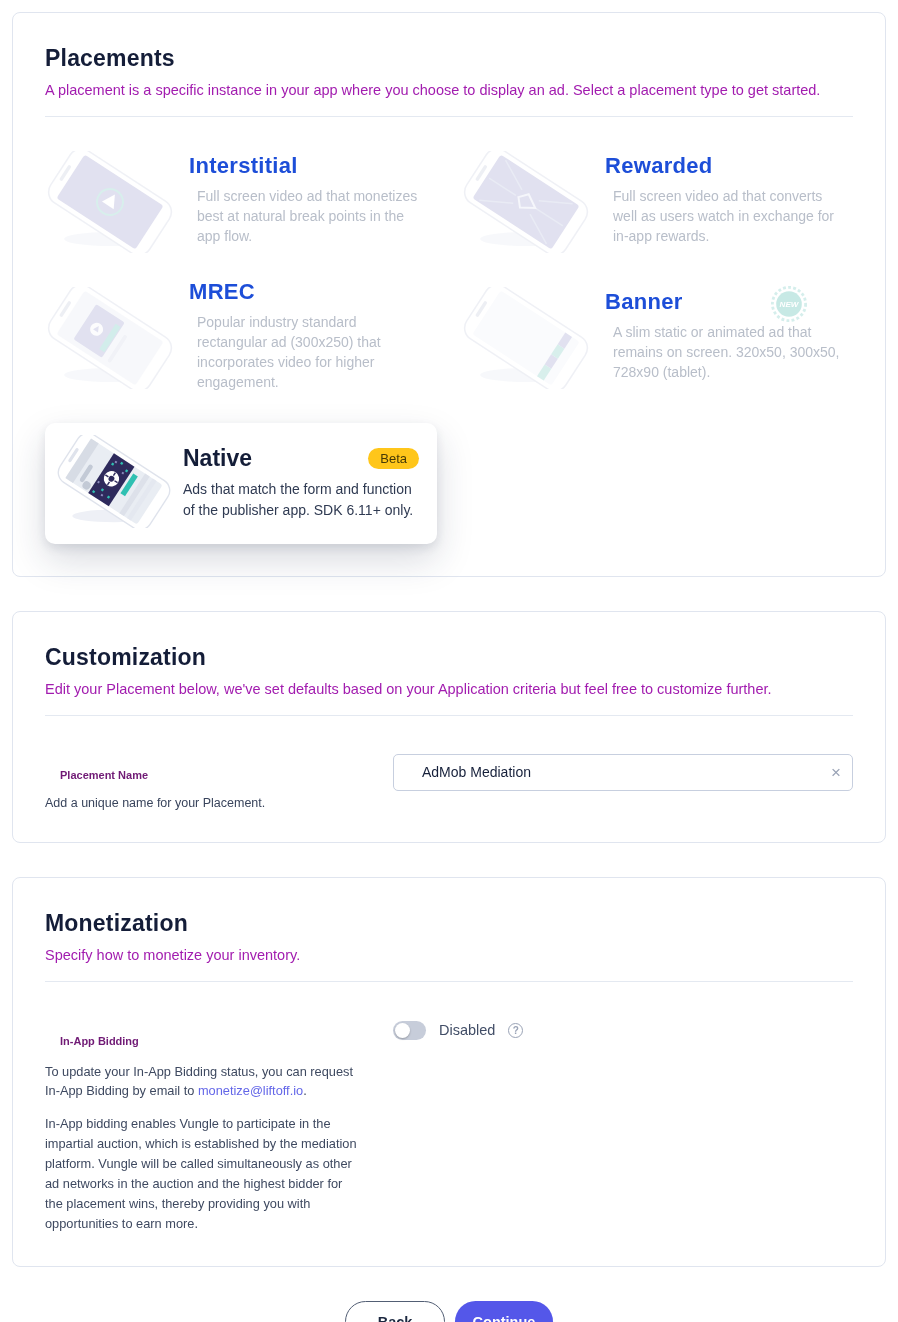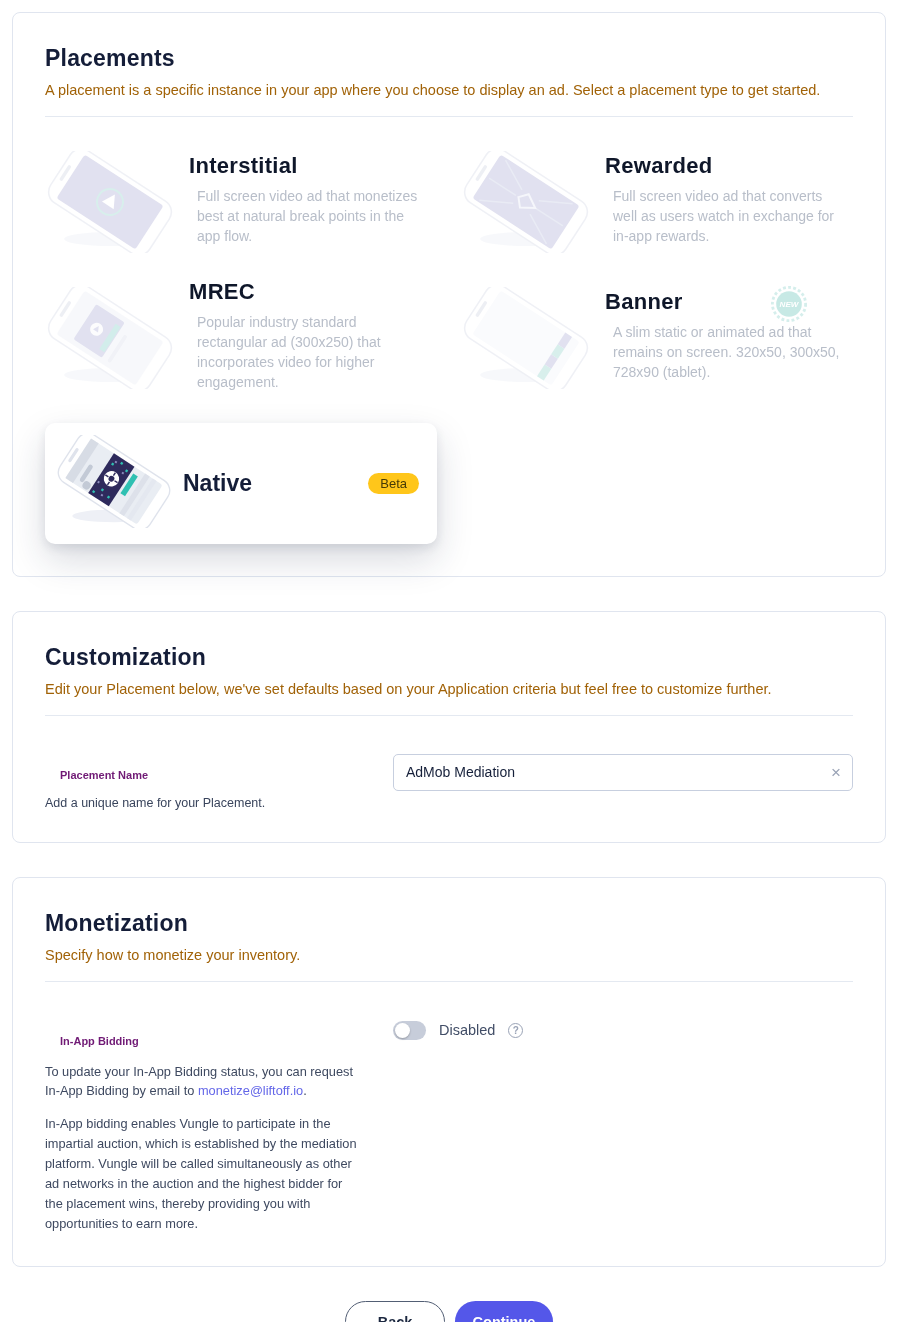--- a/index.html
+++ b/index.html
@@ -8,29 +8,29 @@
     font-family: "Liberation Sans", sans-serif;
     color: #16203a;
   }
   .page { width: 898px; padding: 12px 12px 28px; }
 
   .card {
     border: 1px solid #e0e5ef; border-radius: 8px;
     padding: 32px; margin-bottom: 34px; background: #fff;
   }
   .card-title { font-size: 23px; font-weight: 700; color: #141d38; margin: 0; letter-spacing: .2px; }
-  .card-sub { margin: 10px 0 0; font-size: 14.5px; color: #a16207; }
+  .card-sub { margin: 10px 0 0; font-size: 14.5px; color: #a21caf; }
   .divider { border: none; border-top: 1px solid #e4e9f1; margin: 18px 0 0; }
 
   
   .type-grid { margin-top: 34px; display: grid; grid-template-columns: 1fr 1fr; column-gap: 24px; row-gap: 22px; }
   .ptype { display: flex; align-items: center; gap: 14px; position: relative; cursor: pointer; }
   .ptype .illu { width: 130px; flex-shrink: 0; }
   .ptype.dim .illu svg { opacity: .55; }
-  .ptype-title { font-size: 22px; font-weight: 700; color: #0f172a; margin: 0 0 8px; letter-spacing: .3px; }
+  .ptype-title { font-size: 22px; font-weight: 700; color: #1d4ed8; margin: 0 0 8px; letter-spacing: .3px; }
   .ptype-desc { font-size: 14px; color: #b8bec9; line-height: 1.42; margin: 8px; max-width: 258px; }
   .new-badge { position: absolute; right: 45px; top: 6px; }
 
   
   .native-card {
     grid-column: 1; display: flex; align-items: center; gap: 10px;
     background: #fff; border-radius: 10px; padding: 12px 18px 12px 10px;
     box-shadow: 0 4px 10px rgba(30,40,70,.10), 0 16px 36px rgba(30,40,70,.17);
     cursor: pointer;
   }
@@ -47,21 +47,21 @@
   
   .form-row { margin-top: 38px; display: flex; align-items: flex-start; }
   .label-col { width: 348px; padding-right: 34px; flex-shrink: 0; }
   .field-label { font-size: 11px; font-weight: 700; color: #701a75; margin: 15px; }
   .field-hint { font-size: 12.5px; color: #39445c; margin: 12px 0 0; }
   .control-col { flex: 1; }
 
   .input-wrap { position: relative; }
   .text-input {
     width: 100%; height: 37px; border: 1px solid #c7cfdf; border-radius: 5px;
-    padding: 0 34px 0 12px; font-size: 14px; color: #16203a;
+    padding: 0 34px 0 28px; font-size: 14px; color: #16203a;
     font-family: "Liberation Sans", sans-serif; outline: none; background: #fff;
   }
   .clear-icon {
     position: absolute; right: 12px; top: 50%; transform: translateY(-50%);
     color: #9aa3b6; font-size: 17px; line-height: 1; cursor: pointer;
   }
 
   .bidding-desc { font-size: 12.8px; color: #3e4960; line-height: 1.56; margin: 13px 0 0; max-width: 318px; }
   .bidding-desc.second { margin-top: 15px; }
   .link { color: #6366e8; text-decoration: none; cursor: pointer; }
@@ -227,20 +227,21 @@
               <rect x="-26" y="24" width="52" height="6" fill="#dde1ea"></rect>
               <rect x="-26" y="34" width="52" height="5" fill="#e4e8f0"></rect>
             </g>
           </svg>
         </span>
         <div class="native-text">
           <div class="native-head">
             <h2 class="native-title">Native</h2>
             <span class="beta-badge">Beta</span>
           </div>
+          <p class="native-desc">Ads that match the form and function of the publisher app. SDK 6.11+ only.</p>
         </div>
       </div>
 
     </div>
   </section>
 
   <section class="card">
     <h1 class="card-title">Customization</h1>
     <p class="card-sub">Edit your Placement below, we've set defaults based on your Application criteria but feel free to customize further.</p>
     <hr class="divider">

